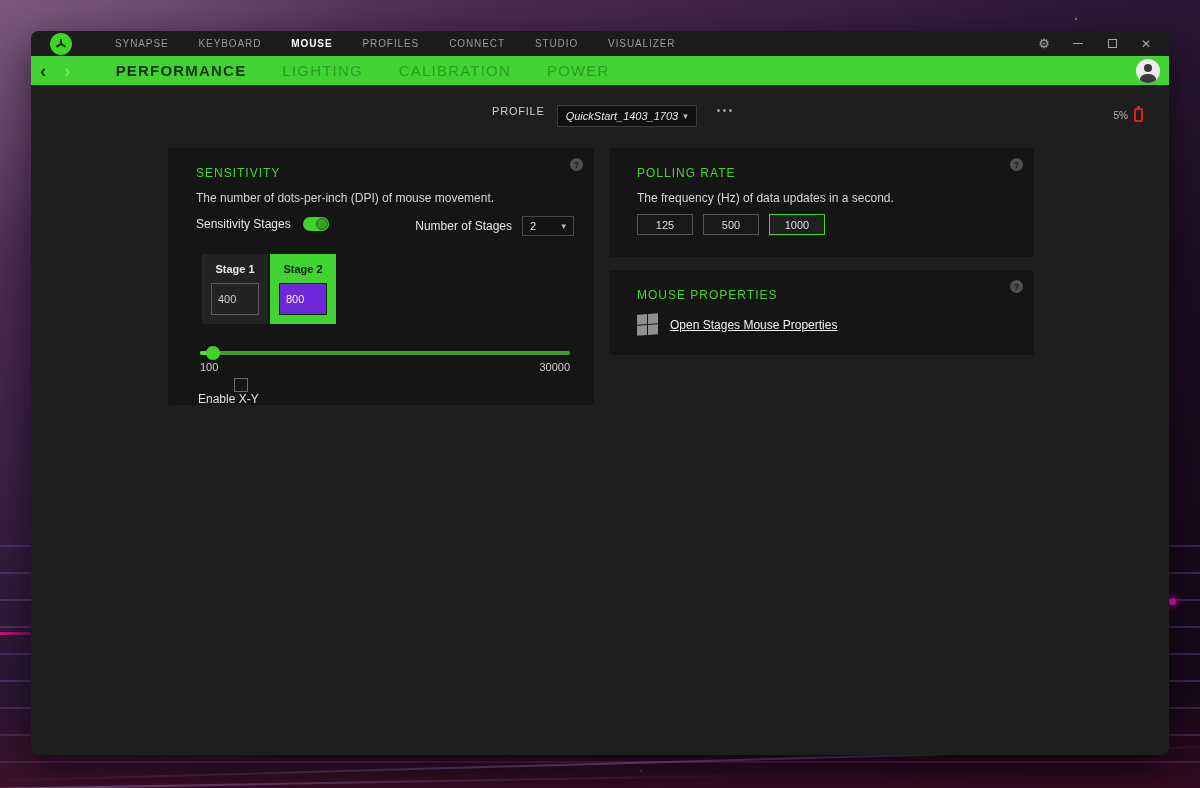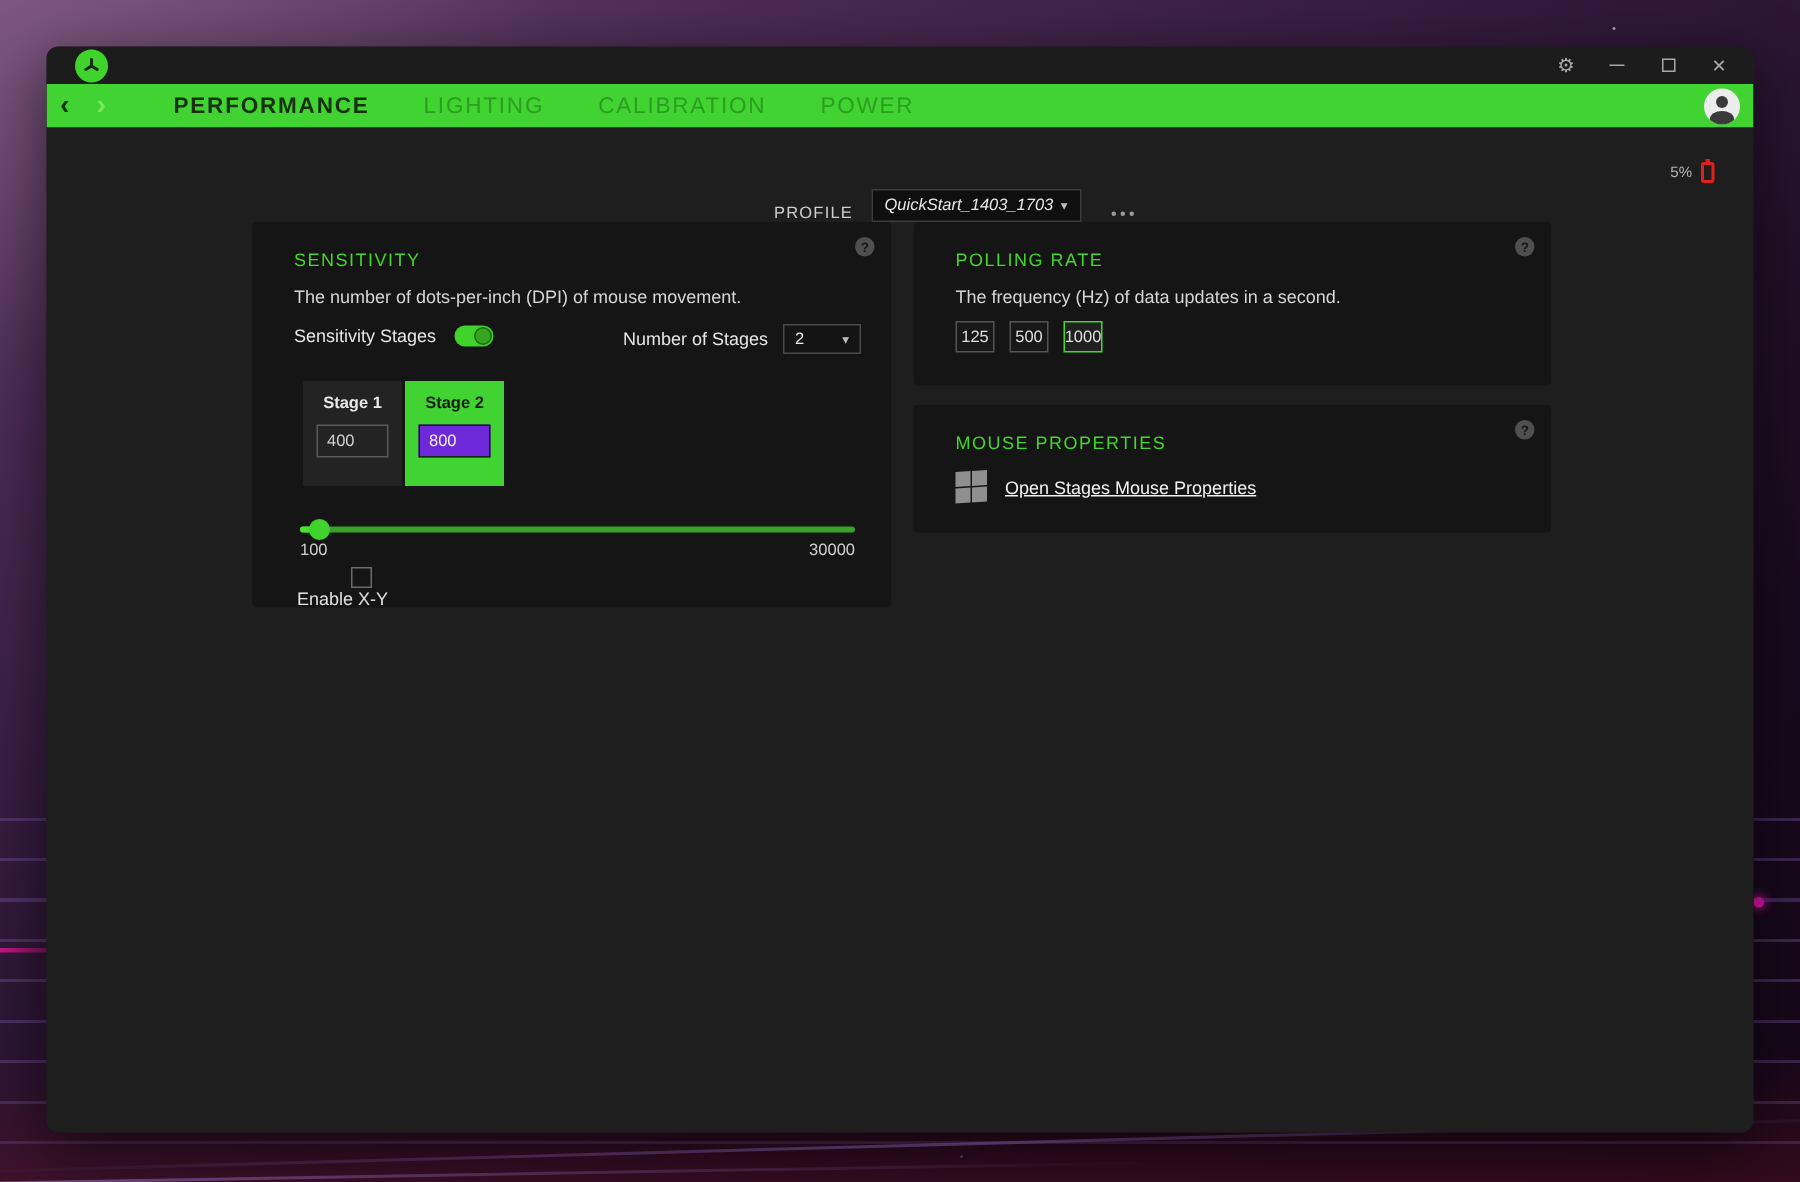--- a/index.html
+++ b/index.html
@@ -53,21 +53,21 @@
   .subnav-item.active { color:#15310f; font-weight:bold; }
   .avatar { position:absolute; right:9px; top:3px; width:24px; height:24px; border-radius:50%;
     background:#ececec; overflow:hidden; }
   .avatar .head { position:absolute; left:8px; top:5px; width:8px; height:8px; border-radius:50%; background:#3a3a3a; }
   .avatar .body { position:absolute; left:4px; top:15px; width:16px; height:10px; border-radius:50% 50% 0 0; background:#3a3a3a; }
 
   
   .content { position:relative; height:650px; background:#1e1e1e; }
 
   .profile-bar { position:absolute; left:0; right:0; top:20px; height:24px; }
-  .profile-group { position:absolute; left:485px; top:0; display:flex; align-items:flex-end;margin-top:21px; }
+  .profile-group { position:absolute; left:461px; top:0; display:flex; align-items:flex-start; }
   .profile-label { font-size:11px; letter-spacing:.8px; color:#cfcfcf; margin-right:12px; }
   .profile-select { width:140px; height:22px; background:#0f0f0f; border:1px solid #3c3c3c;
     display:flex; align-items:center; padding:0 8px; }
   .profile-select .val { font-size:11px; color:#e8e8e8; flex:1; white-space:nowrap;font-style:italic; }
   .caret { font-size:9px; color:#bdbdbd; margin-left:4px; }
   .more-dots { display:flex; gap:3px; margin-left:16px; padding:4px; }
   .more-dots i { width:3px; height:3px; border-radius:50%; background:#9a9a9a; }
   .battery-wrap { position:absolute; right:26px; top:3px; display:flex; align-items:center; gap:6px; }
   .battery-pct { font-size:10px; color:#b5b5b5; }
   .battery-icon { position:relative; width:9px; height:14px; border:2px solid #e01f1f; border-radius:2px; }
@@ -95,38 +95,38 @@
   .numstages-select { width:52px; height:20px; background:#141414; border:1px solid #4a4a4a;
     display:flex; align-items:center; padding:0 7px; }
   .numstages-select .val { font-size:11px; color:#eaeaea; flex:1; }
 
   .stage-card { position:absolute; top:106px; width:66px; height:70px; background:#232323;
     display:flex; flex-direction:column; align-items:center; }
   .stage-card.s1 { left:34px; }
   .stage-card.s2 { left:102px; background:#40d331; }
   .stage-name { font-size:11px; font-weight:bold; color:#e8e8e8; margin-top:9px; }
   .stage-card.s2 .stage-name { color:#0f1f0a; }
-  .stage-input { width:48px; height:22px; margin-top:8px; border:1px solid #5a5a5a; background:transparent;
+  .stage-input { width:48px; height:32px; margin-top:8px; border:1px solid #5a5a5a; background:transparent;
     font-size:11px; color:#cfcfcf; display:flex; align-items:center; padding-left:6px; }
   .stage-card.s2 .stage-input { background:#6d28d9; border-color:#0c280a; color:#f0f0f0; }
 
   .dpi-slider { position:absolute; left:32px; right:24px; top:198px; height:14px; }
   .dpi-track { position:absolute; left:0; right:0; top:5px; height:4px; border-radius:2px; background:#37a226; }
   .dpi-fill { position:absolute; left:0; top:5px; width:13px; height:4px; border-radius:2px; background:#4ae332; }
   .dpi-knob { position:absolute; left:6px; top:0; width:14px; height:14px; border-radius:50%; background:#3fd32c; }
   .dpi-min { position:absolute; left:32px; top:213px; font-size:11px; color:#d0d0d0; }
   .dpi-max { position:absolute; right:24px; top:213px; font-size:11px; color:#d0d0d0; }
 
   .xy-row { position:absolute; left:30px; top:230px; display:flex; align-items:flex-end;flex-direction:column; }
   .checkbox { width:14px; height:14px; border:1px solid #6a6a6a; background:transparent; margin-right:11px; }
   .xy-label { font-size:12px; color:#e2e2e2; }
 
   
   .poll-btns { position:absolute; left:28px; top:66px; display:flex; gap:10px; }
-  .poll-btn { width:26px; height:21px; background:#181818; border:1px solid #545454;
+  .poll-btn { width:56px; height:21px; background:#181818; border:1px solid #545454;
     display:flex; align-items:center; justify-content:center; font-size:11px; color:#dedede; }
   .poll-btn.selected { border:1px solid #44d62c; background:#202020; }
 
   
   .mp-row { position:absolute; left:28px; top:44px; display:flex; align-items:center; }
   .win-logo { width:21px; height:21px; display:grid; grid-template-columns:10px 10px; grid-template-rows:10px 10px;
     gap:1px; transform:skewY(-4deg); margin-right:12px; }
   .win-logo i { background:#8f8f8f; }
   .mp-link { font-size:12px; color:#f2f2f2; text-decoration:underline; cursor:pointer; }
 
@@ -154,20 +154,29 @@
   <div class="titlebar">
     <div class="razer-logo">
       <svg width="14" height="14" viewBox="0 0 24 24">
         <g stroke="#162916" stroke-width="3.4" stroke-linecap="round" fill="none">
           <path d="M12 12 L12 4.5"></path>
           <path d="M12 12 L5.5 16"></path>
           <path d="M12 12 L18.5 16"></path>
         </g>
       </svg>
     </div>
+    <div class="app-tabs">
+      <span class="app-tab">SYNAPSE</span>
+      <span class="app-tab">KEYBOARD</span>
+      <span class="app-tab active">MOUSE</span>
+      <span class="app-tab">PROFILES</span>
+      <span class="app-tab">CONNECT</span>
+      <span class="app-tab">STUDIO</span>
+      <span class="app-tab">VISUALIZER</span>
+    </div>
     <div class="win-controls">
       <span class="win-btn gear-glyph">⚙</span>
       <span class="win-btn">
           <i class="min-bar"></i>
         </span>
       <span class="win-btn">
           <span class="max-box"></span>
         </span>
       <span class="win-btn">✕</span>
     </div>

